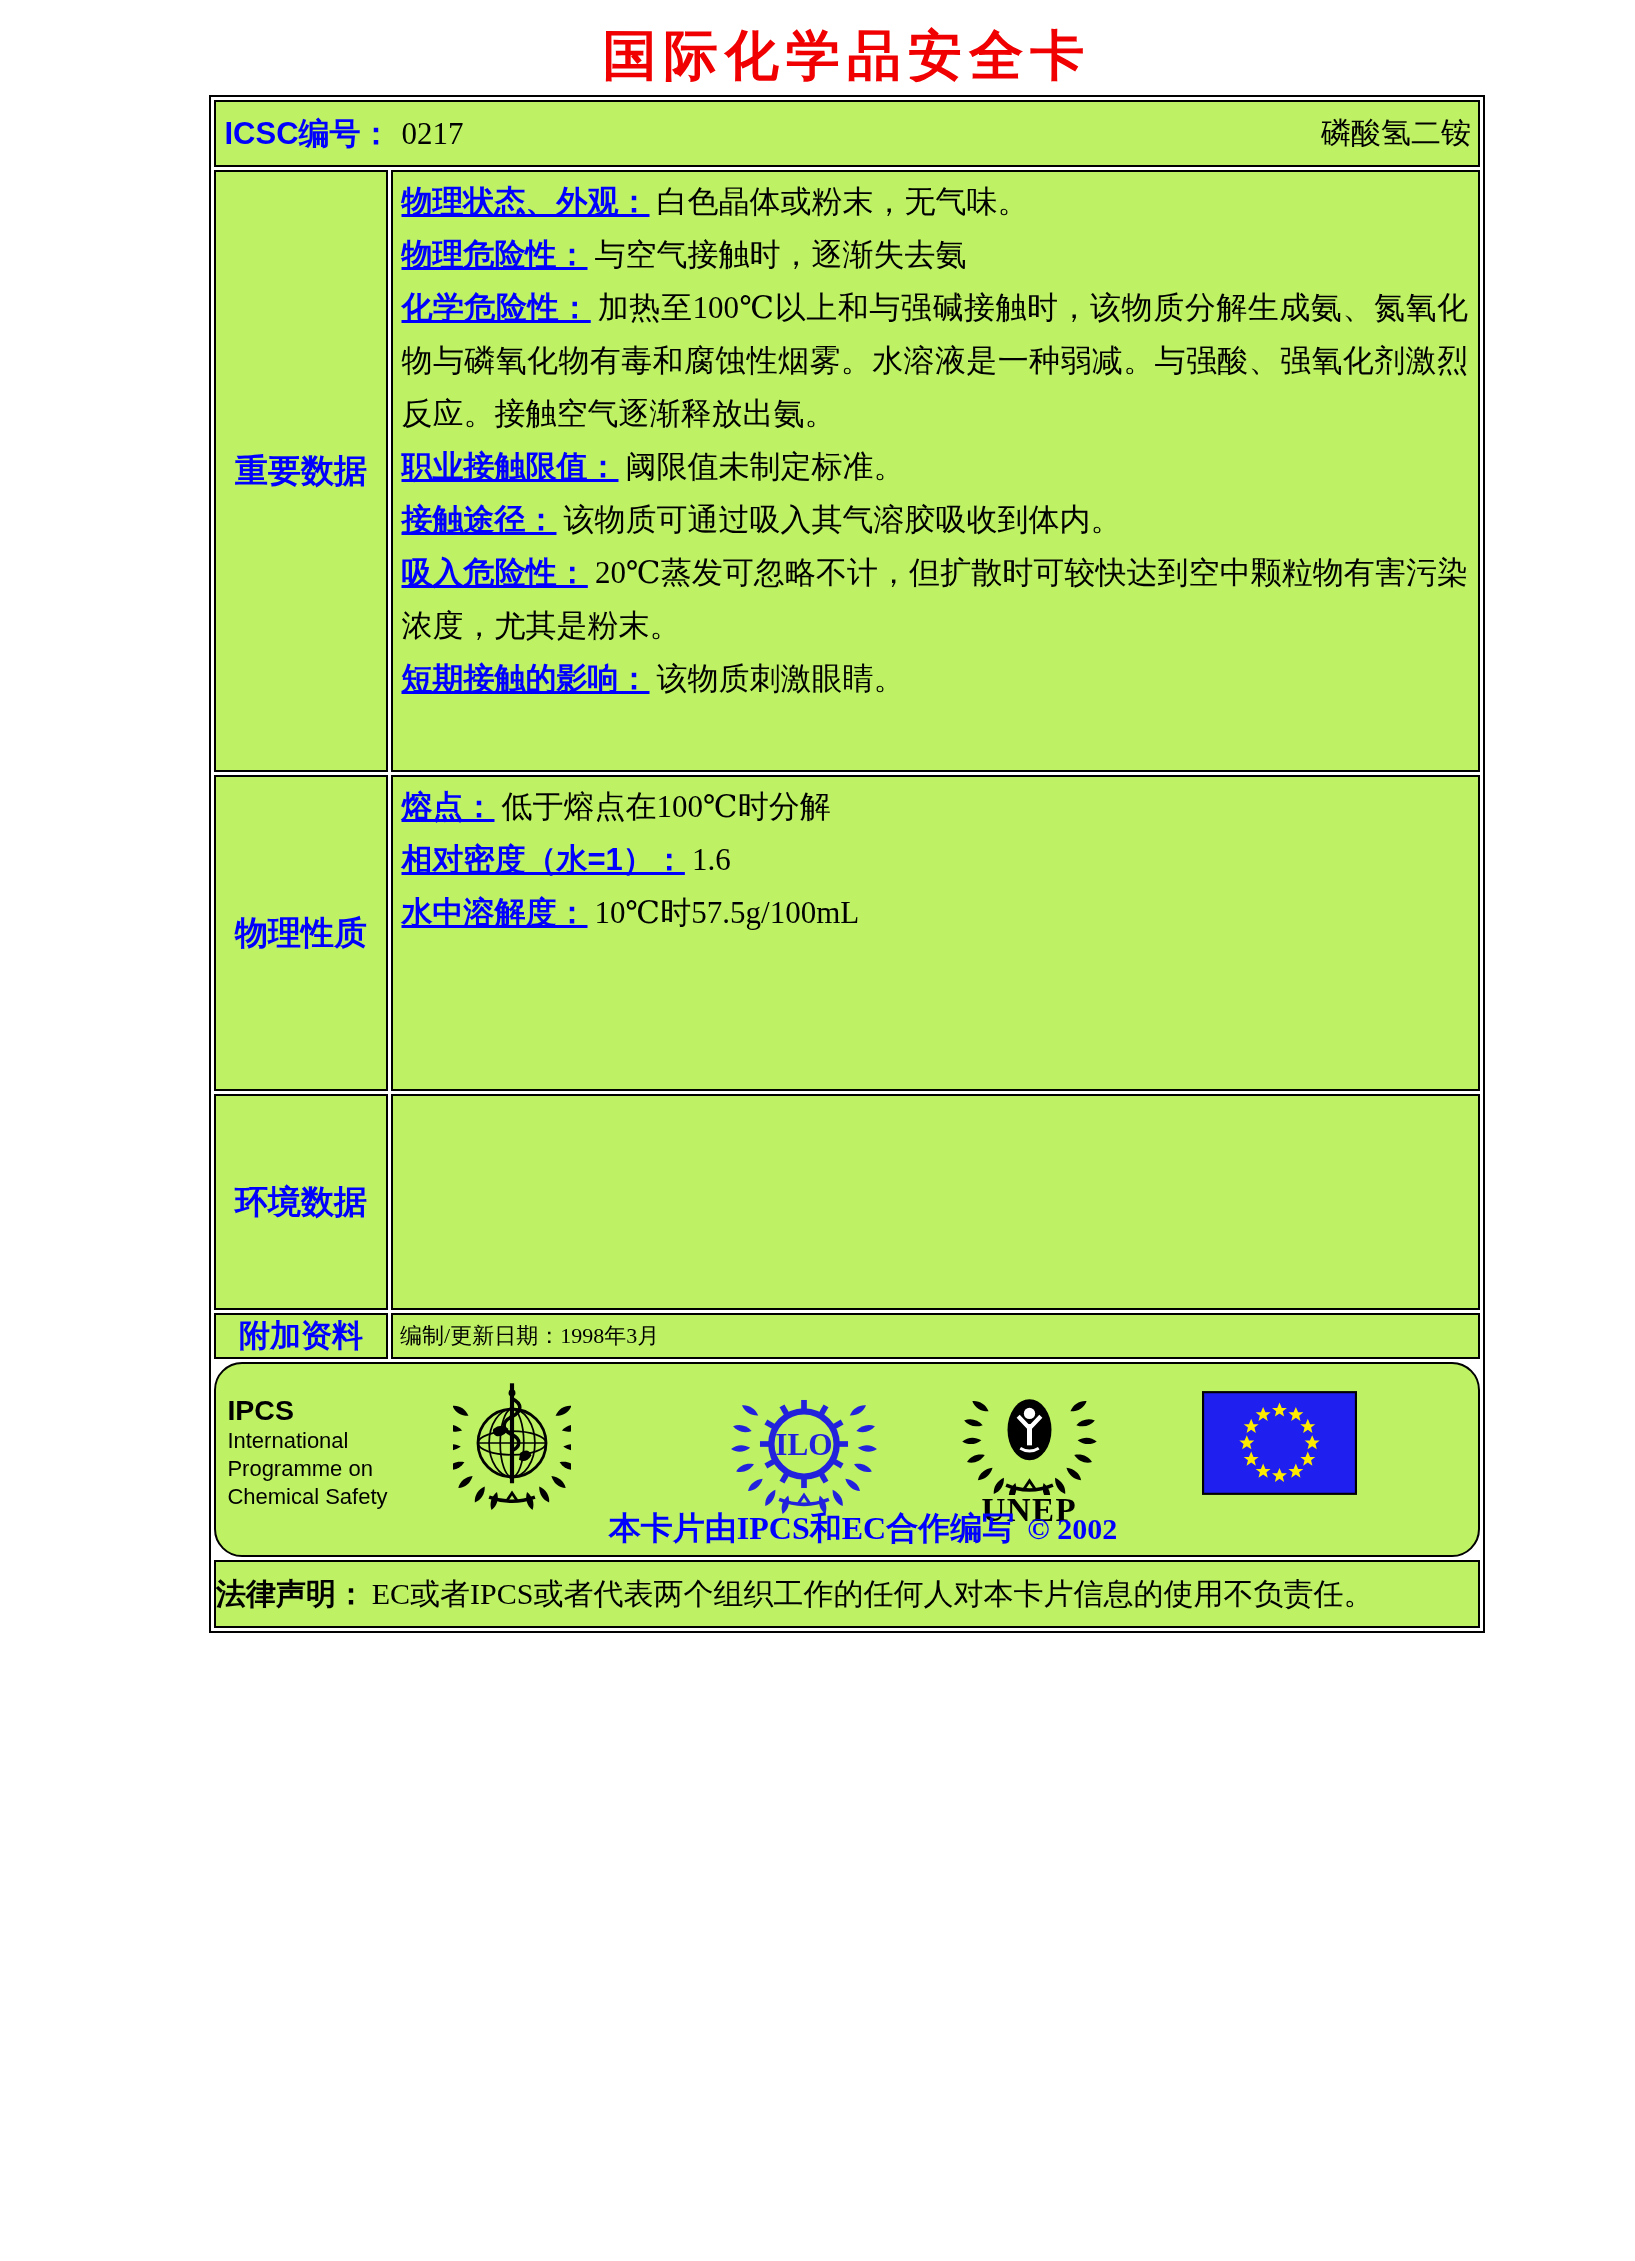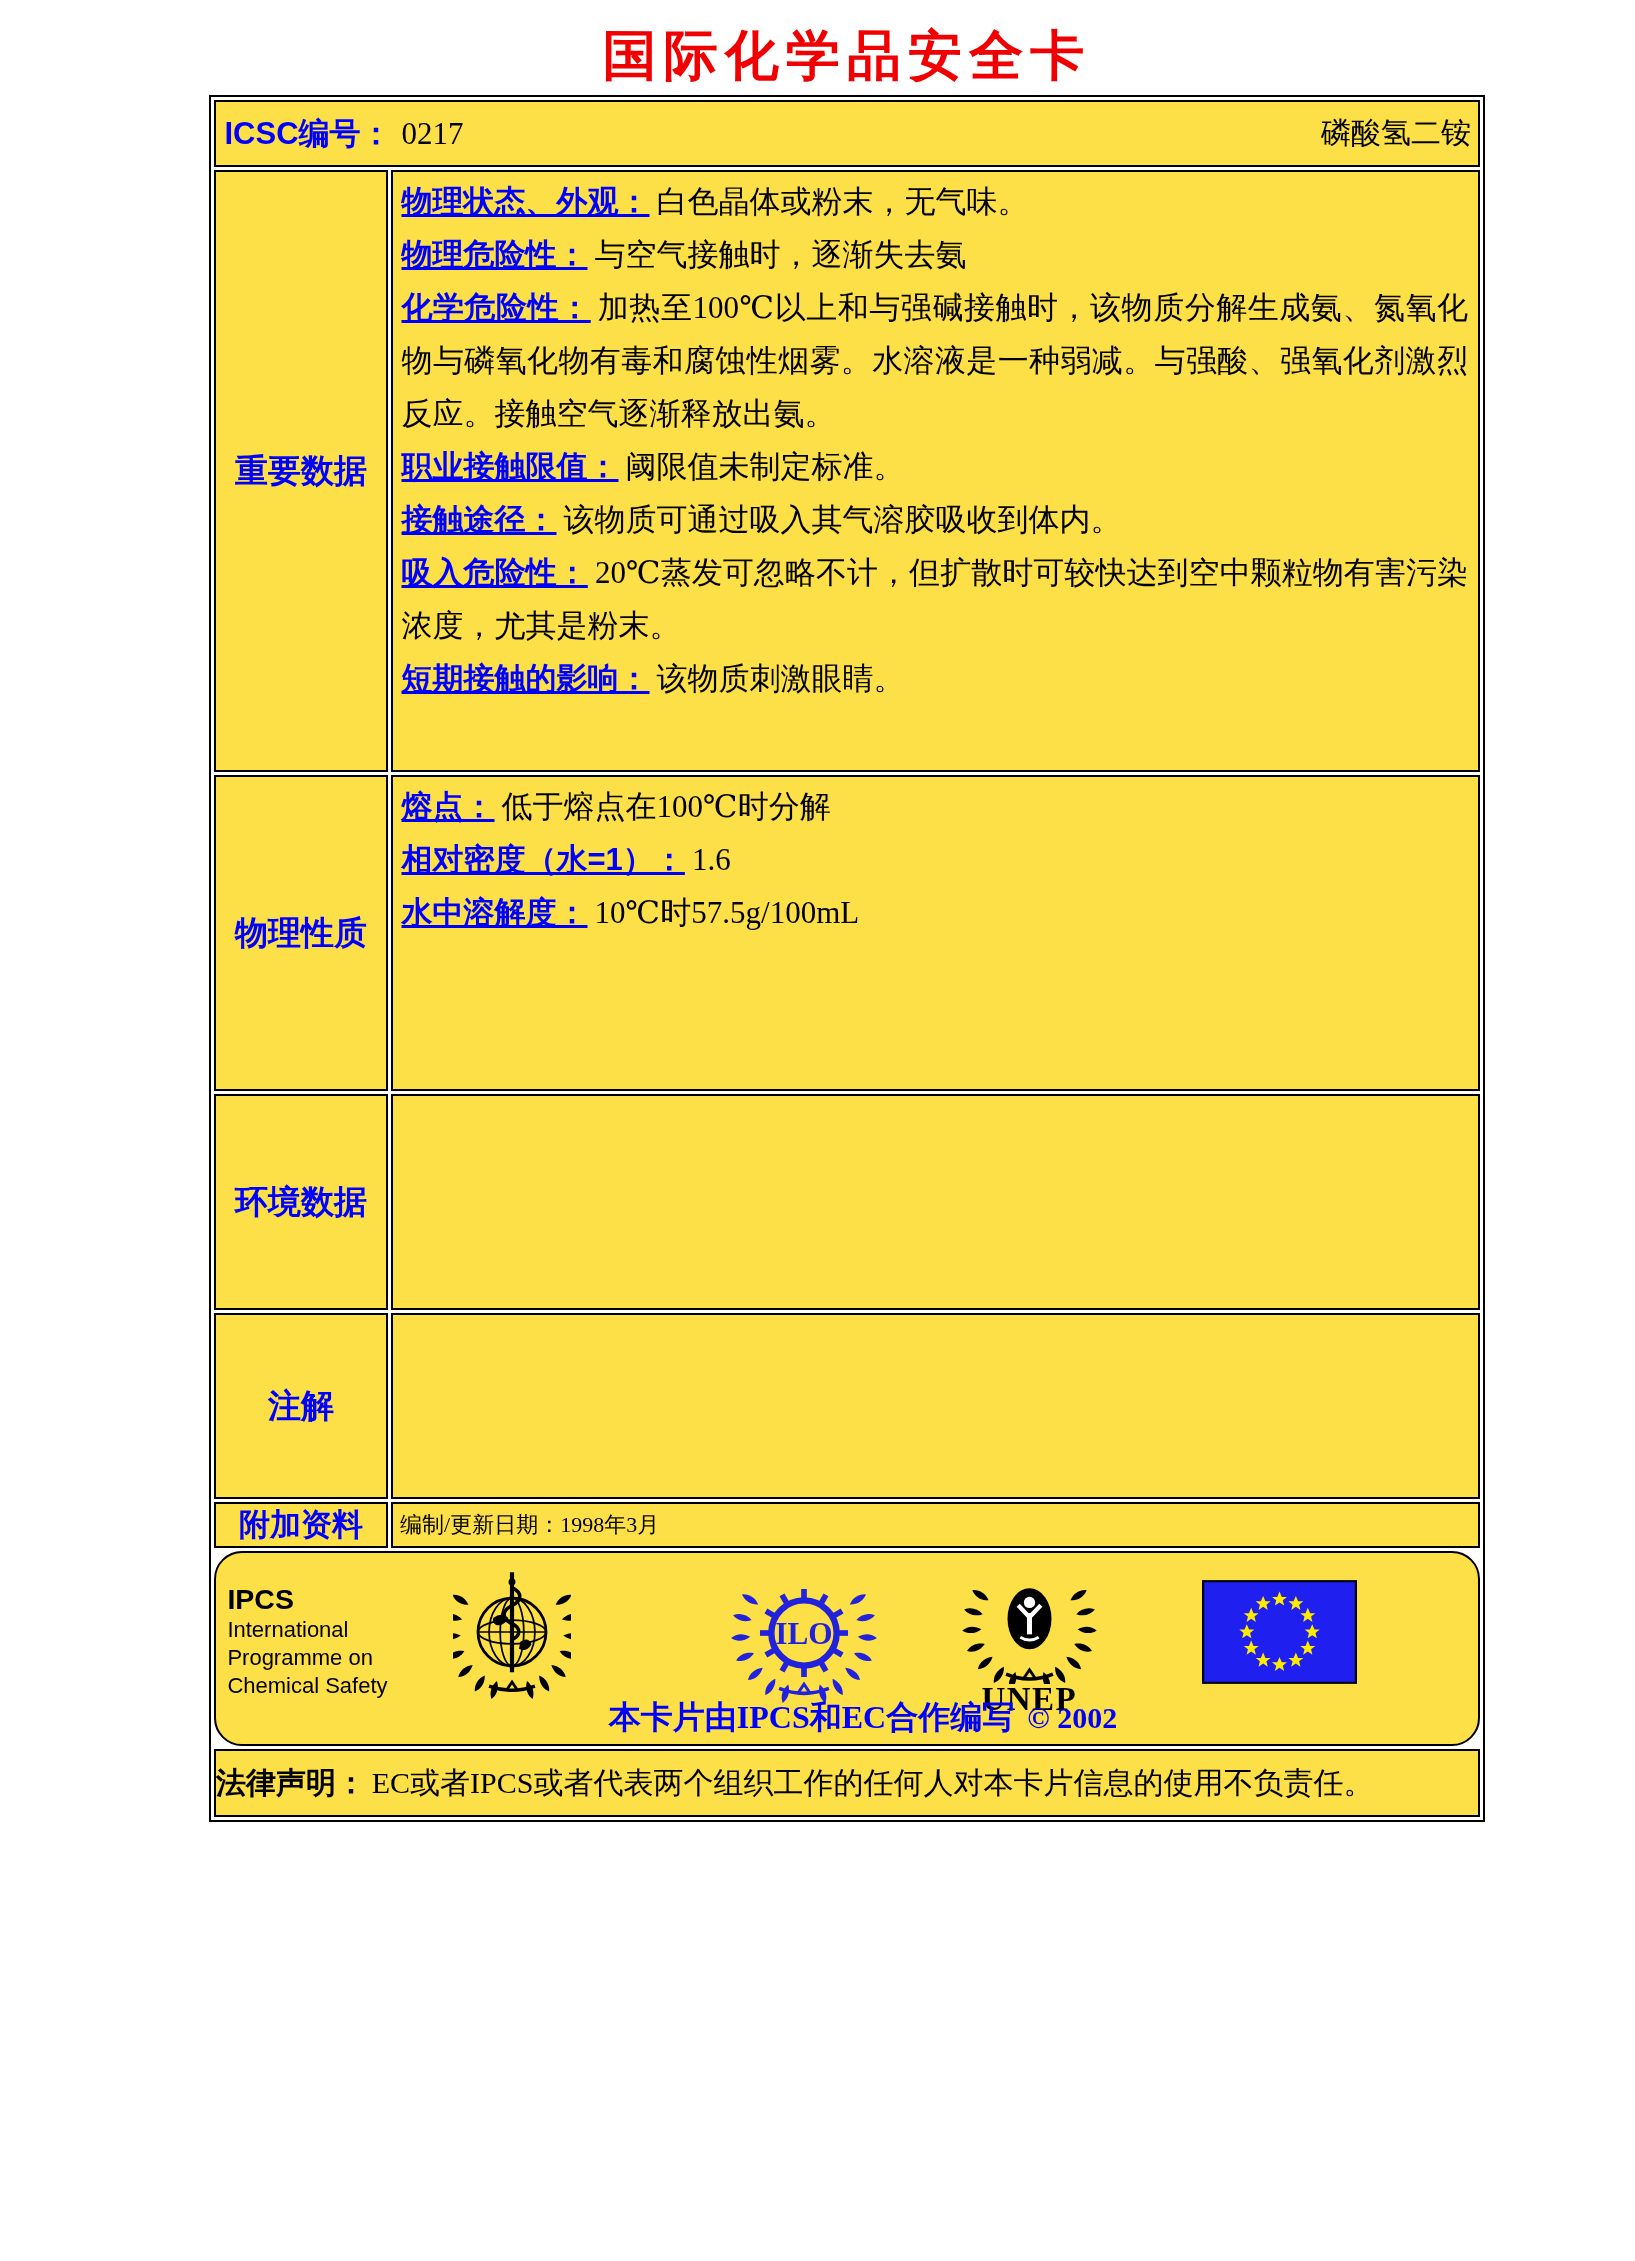--- a/index.html
+++ b/index.html
@@ -5,21 +5,21 @@
   html,body{margin:0;padding:0;background:#fff;}
   body{width:1635px;height:2261px;position:relative;font-family:"Liberation Sans",sans-serif;}
   .sans{font-family:"Liberation Sans","DejaVu Sans",sans-serif;}
   .serif{font-family:"Liberation Serif","DejaVu Serif",serif;}
   .page{padding-top:20px;}
   .title{width:1276px;margin-left:209px;text-align:center;color:#F00000;
          font-size:54px;font-weight:bold;letter-spacing:7.1px;line-height:71px;
          font-family:"Liberation Sans","DejaVu Sans",sans-serif;}
   table.card{border-collapse:separate;border-spacing:3.6px;border:2.8px solid #000;
              margin-left:209px;margin-top:4.3px;width:1276px;table-layout:fixed;background:#fff;}
-  td{border:2.1px solid #000;background:#fde047;vertical-align:top;padding:0;}
+  td{border:2.1px solid #000;background:#bef264;vertical-align:top;padding:0;}
   col.c1{width:174px;}
   td.side{vertical-align:middle;text-align:center;color:#0000FF;font-weight:bold;
           font-size:33px;font-family:"Liberation Sans","DejaVu Sans",sans-serif;}
   .r1 td{height:63px;vertical-align:middle;}
   .r2 td{height:598px;}
   .r3 td{height:312px;}
   .r4 td{height:212px;}
   .r5 td{height:182px;}
   .r6 td{height:40px;vertical-align:middle;}
   .r7 td{height:191px;}
@@ -105,24 +105,20 @@
           <p><span class="blbl">水中溶解度：</span><span>10℃时57.5g/100mL</span></p>
         </div>
       </td>
     </tr>
 
     <tr class="r4">
       <td class="side">环境数据</td>
       <td></td>
     </tr>
 
-    <tr class="r5">
-      <td class="side">注解</td>
-      <td></td>
-    </tr>
 
     <tr class="r6">
       <td class="side" style="font-size:31px;">附加资料</td>
       <td>
         <div class="addl">编制/更新日期：1998年3月</div>
       </td>
     </tr>
 
     <tr class="r7">
       <td colspan="2" class="logos-cell">

